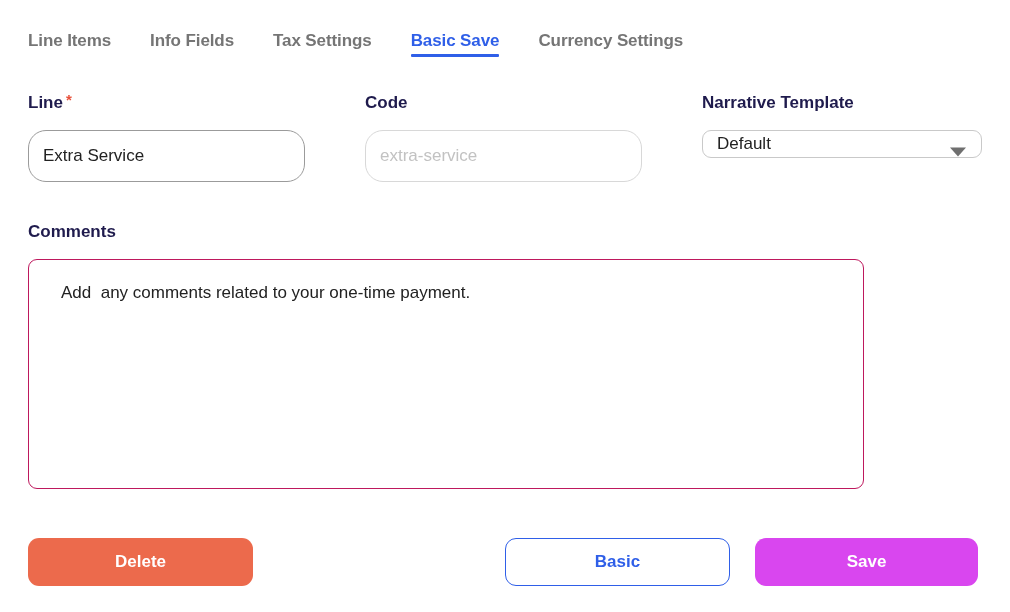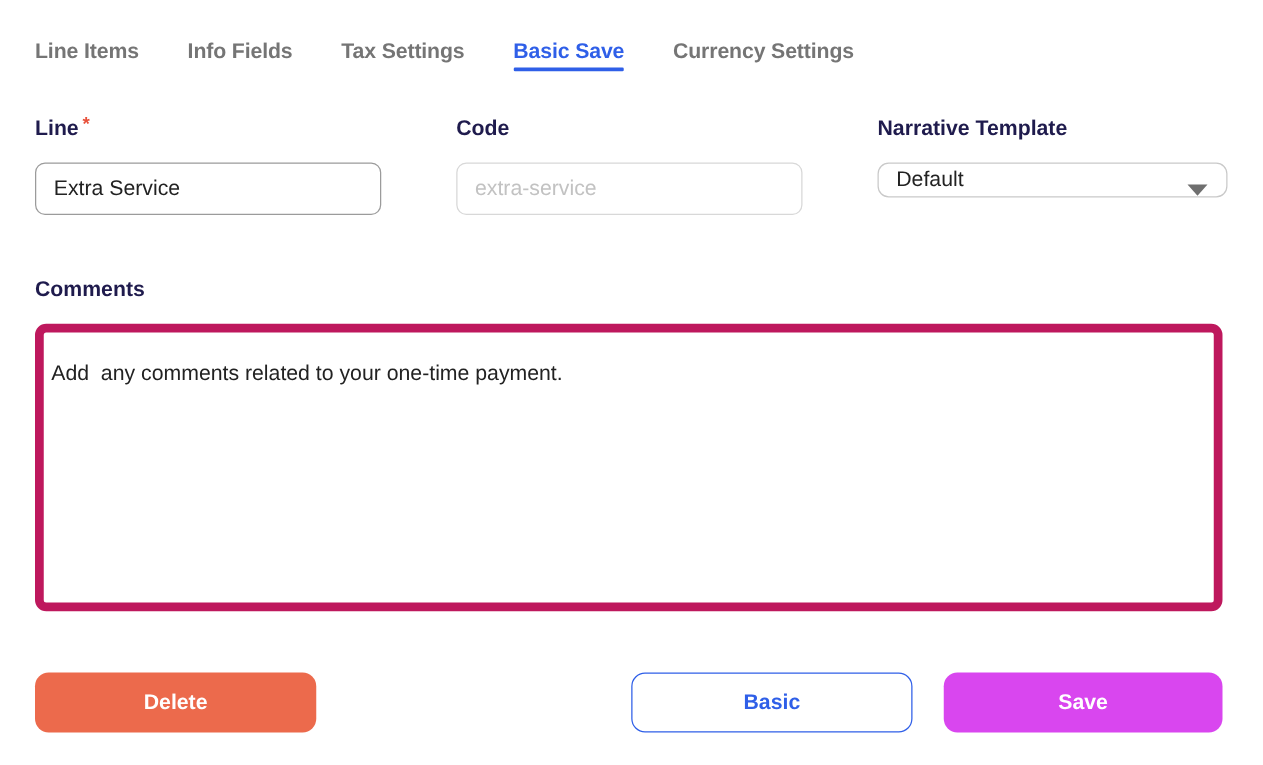--- a/index.html
+++ b/index.html
@@ -89,23 +89,23 @@
     font-weight: bold;
     margin-left: 3px;
     vertical-align: top;
     line-height: 14px;
     display: inline-block;
   }
 
   .text-input {
     box-sizing: border-box;
     width: 100%;
-    height: 42px;
+    height: 52px;
     border: 1px solid #9b9b9b;
-    border-radius: 8px;
+    border-radius: 18px;
     background: #ffffff;
     font-family: "Liberation Sans", sans-serif;
     font-size: 17px;
     color: #222222;
     padding: 0 14px;
     outline: none;
   }
   .text-input.empty {
     border-color: #d8d8d8;
   }
@@ -154,30 +154,30 @@
   }
   .comments-label {
     font-size: 17px;
     font-weight: bold;
     color: #1f1b4d;
     line-height: 20px;
     margin-bottom: 17px;
   }
   .comments-area {
     box-sizing: border-box;
-    width: 950px;
+    width: 836px;
     height: 230px;
-    border: 7px solid #be185d;
+    border: 1px solid #be185d;
     border-radius: 9px;
     background: #ffffff;
     font-family: "Liberation Sans", sans-serif;
     font-size: 17px;
     color: #222222;
     line-height: 22px;
-    padding: 22px 6px;
+    padding: 22px 32px;
     resize: none;
     outline: none;
     white-space: pre-wrap;
     overflow: hidden;
   }
 
   
   .footer {
     position: absolute;
     left: 28px;

